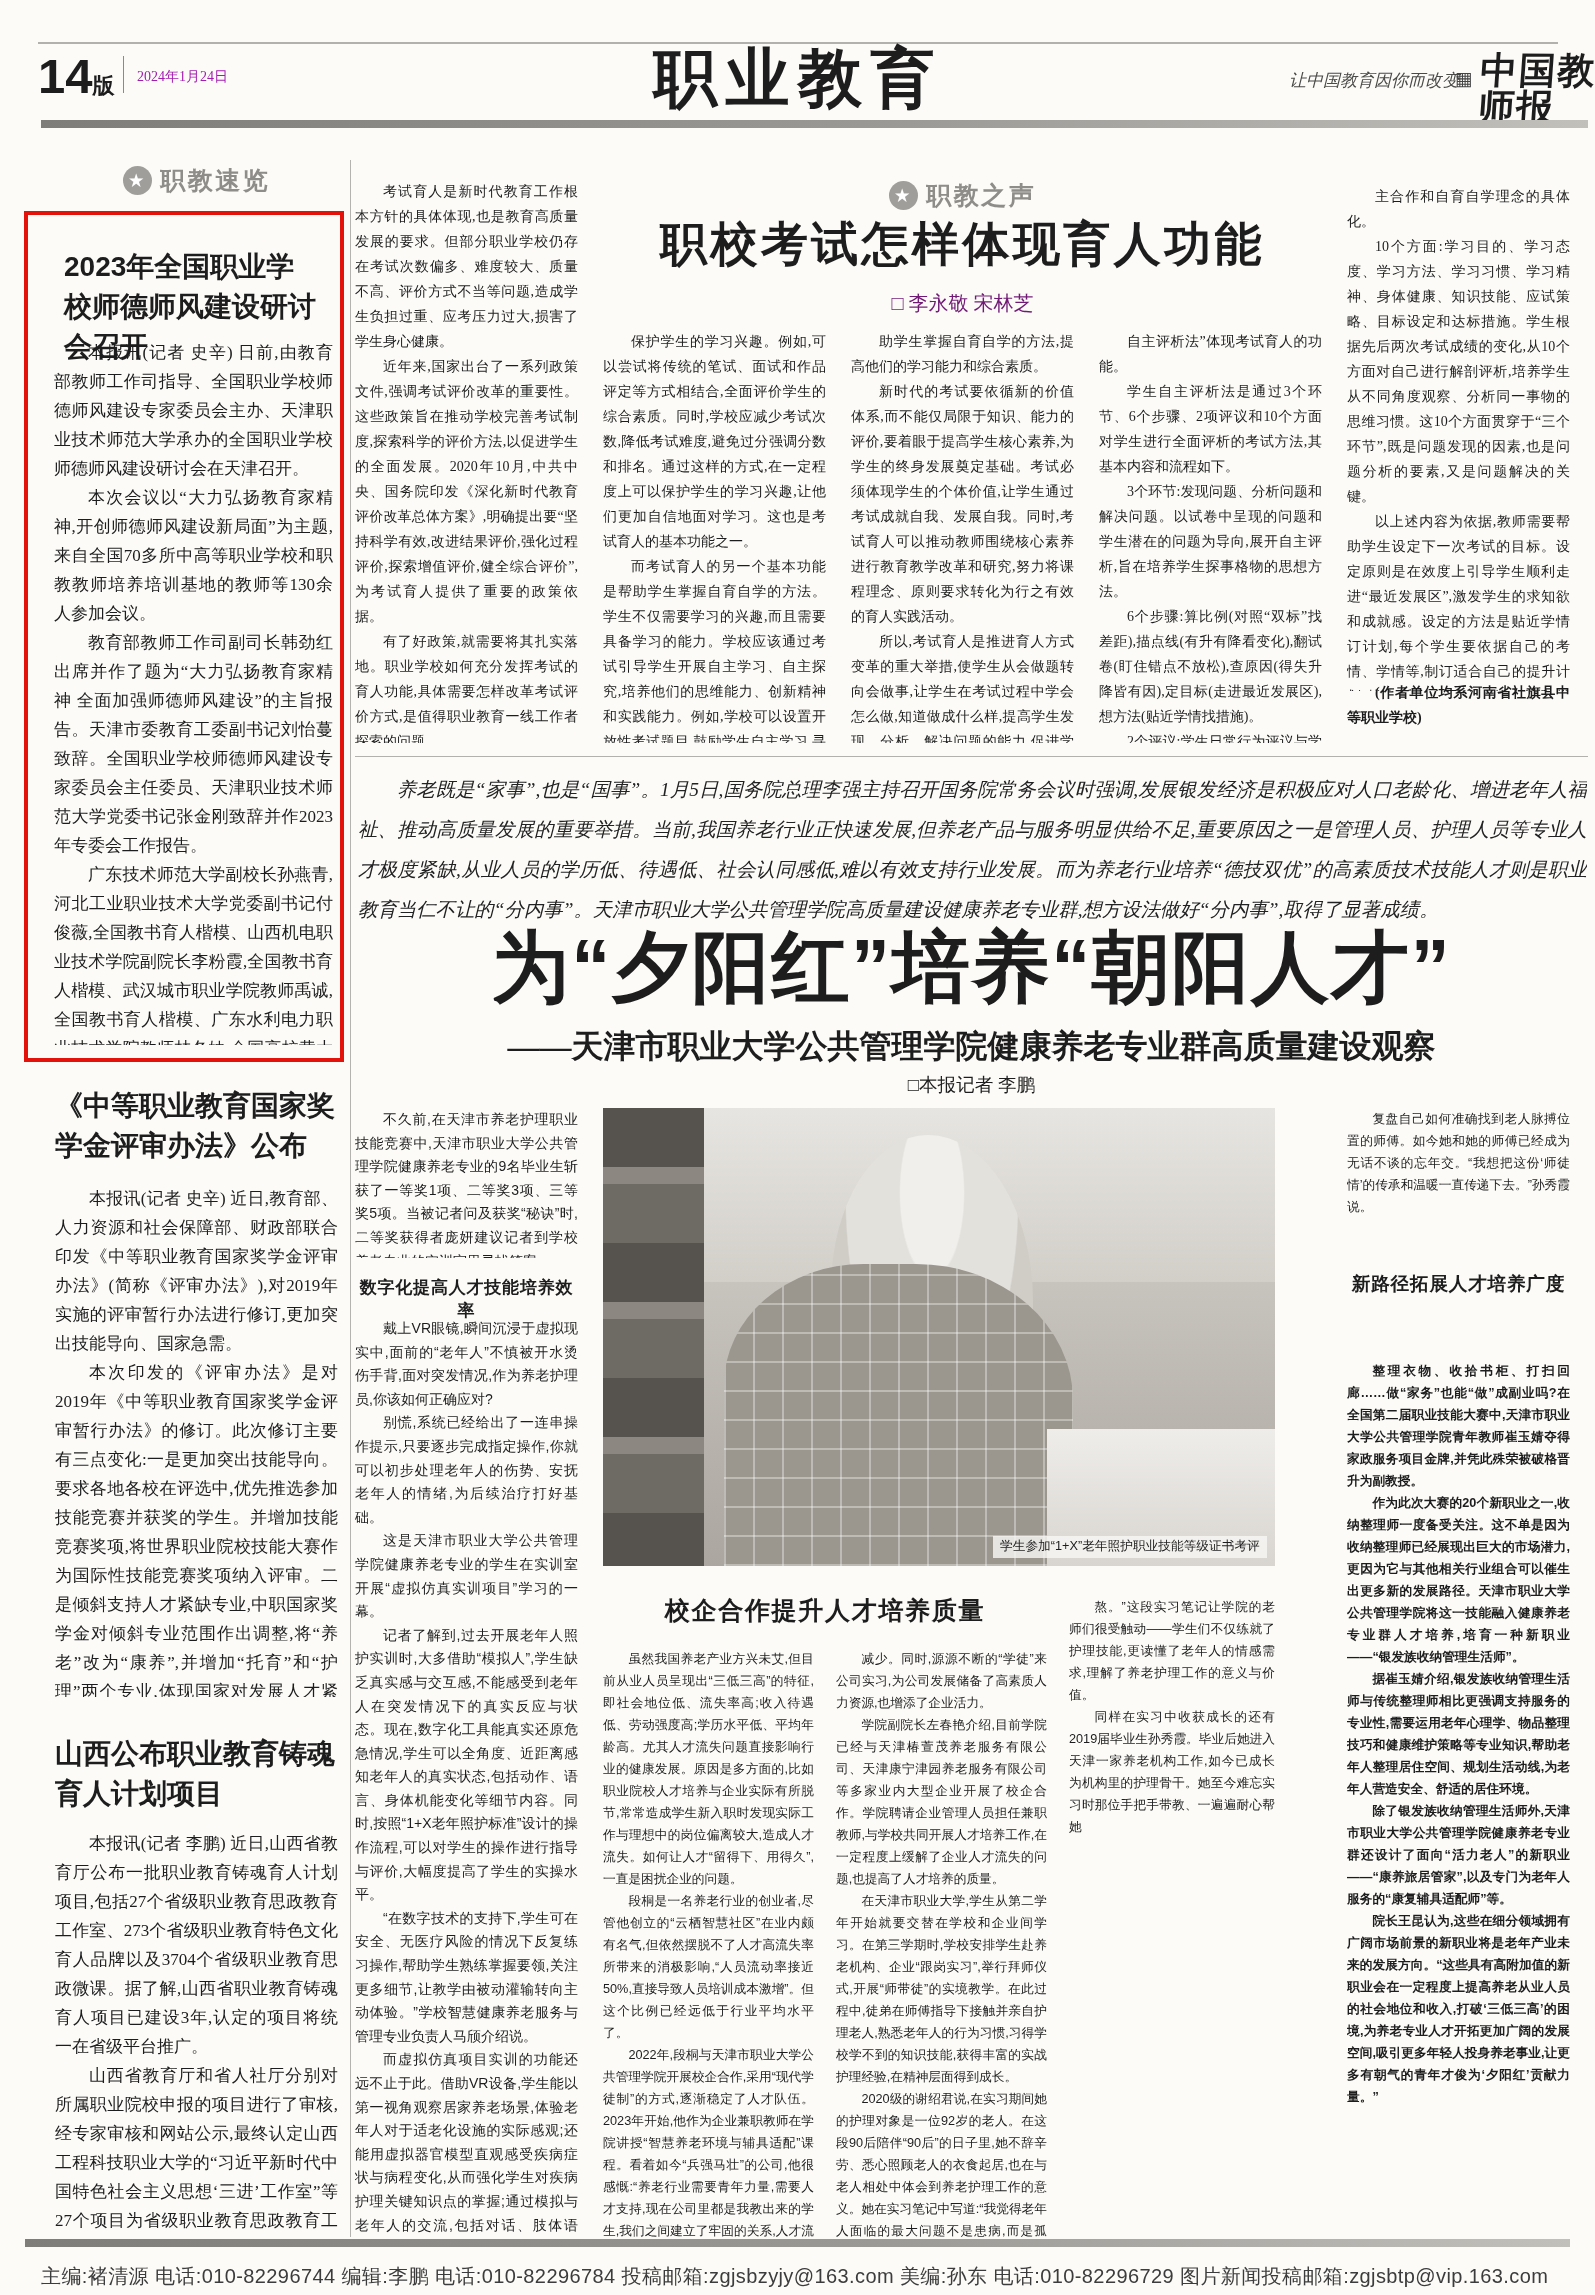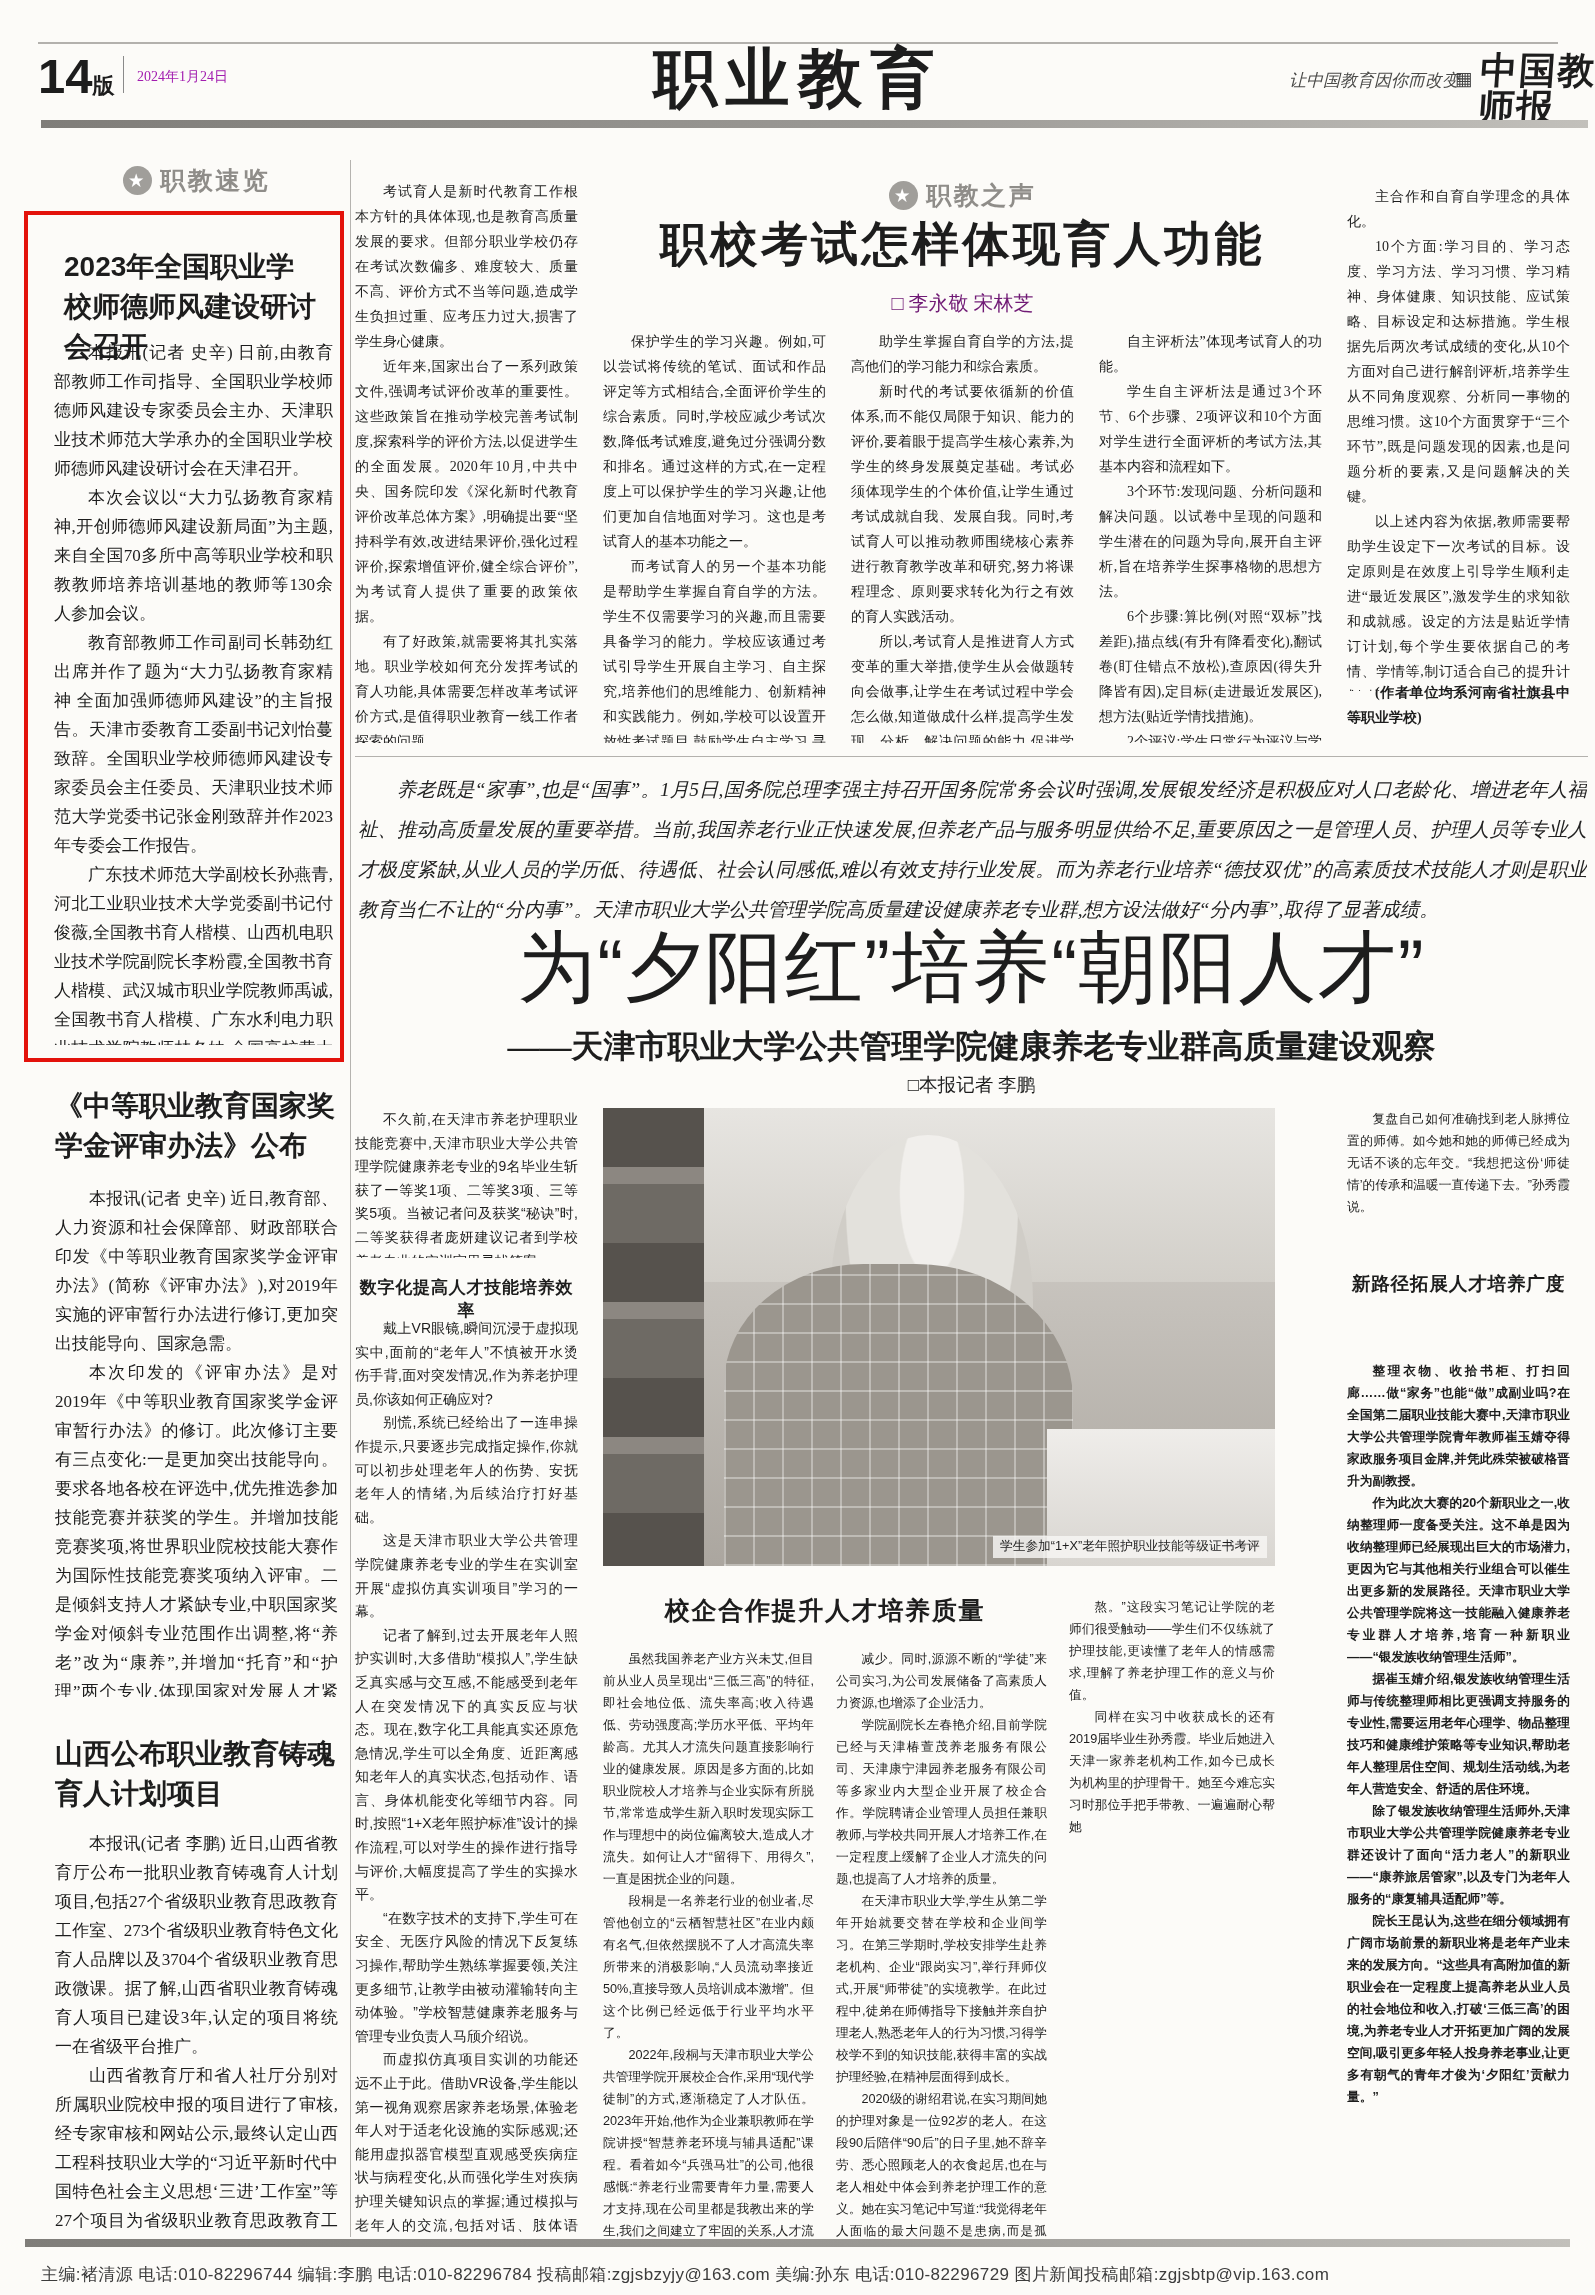--- a/index.html
+++ b/index.html
@@ -26,21 +26,21 @@
   .body-serif p{margin:0;text-indent:2em;}
   .kai{font-size:14px;line-height:25px;text-align:justify;overflow:hidden;}
   .kai p{margin:0;text-indent:2em;}
   .voice-title{font-family:"Liberation Sans",sans-serif;font-weight:bold;font-size:47px;
         letter-spacing:3.4px;text-align:center;}
   .byline{font-size:20px;text-align:center;color:#701a75;}
   .attrib{font-weight:bold;}
   .intro{font-size:19.4px;line-height:40px;text-align:justify;color:#222;overflow:hidden;
         font-style:italic;}
   .intro p{margin:0;text-indent:2em;}
-  .headline{font-family:"Liberation Sans",sans-serif;font-weight:400;font-size:78px;
+  .headline{font-family:"Liberation Sans",sans-serif;font-weight:700;font-size:78px;
         letter-spacing:1.7px;text-align:center;line-height:1.1;}
   .subtitle{font-family:"Liberation Serif",serif;font-weight:bold;font-size:32px;text-align:center;}
   .f-byline{font-size:18.6px;text-align:center;}
   .sans-col{font-family:"Liberation Sans",sans-serif;font-size:14px;line-height:23.6px;
         text-align:justify;overflow:hidden;}
   .sans-col p{margin:0;text-indent:2em;}
   .sans-col-sm{font-family:"Liberation Sans",sans-serif;font-size:12.7px;line-height:22px;
         text-align:justify;overflow:hidden;}
   .sans-col-sm p{margin:0;text-indent:2em;}
   .subhead1{font-family:"Liberation Sans",sans-serif;font-weight:bold;font-size:17px;
@@ -57,21 +57,21 @@
   .ph-nurse{position:absolute;left:34%;top:6%;width:30%;height:70%;border-radius:48% 52% 40% 40%;
         background:radial-gradient(ellipse at 50% 18%,#f1efec 0 22%,#e3e1dc 23% 60%,#d0cdc7 61%);}
   .ph-elder{position:absolute;left:18%;top:34%;width:52%;height:66%;border-radius:40% 45% 0 0;
         background:#9b968e;
         background-image:repeating-linear-gradient(0deg,rgba(255,255,255,.35) 0 1.7px,transparent 1.7px 29px),
         repeating-linear-gradient(90deg,rgba(255,255,255,.35) 0 1.7px,transparent 1.7px 29px);}
   .ph-table{position:absolute;right:0;bottom:0;width:34%;height:30%;
         background:linear-gradient(180deg,#efedea,#d8d5d0);}
   .ph-caption{position:absolute;right:8.4px;bottom:8.4px;font-family:"Liberation Sans",sans-serif;
         font-size:12.7px;color:#1d1d1d;background:rgba(248,247,244,.82);padding:2.5px 6.8px;}
-  .footer-text{font-family:"Liberation Sans",sans-serif;font-size:17px;color:#3c3c3c;
+  .footer-text{font-family:"Liberation Sans",sans-serif;font-size:20px;color:#3c3c3c;
         letter-spacing:0.4px;white-space:nowrap;}
   .vrule{width:0.8px;background:#b5b3af;}
 </style>
 </head>
 <body>
 
 <div class="page">
 
   <div class="abs rule-h" style="left:38px;top:42px;width:1520px;"></div>
 

